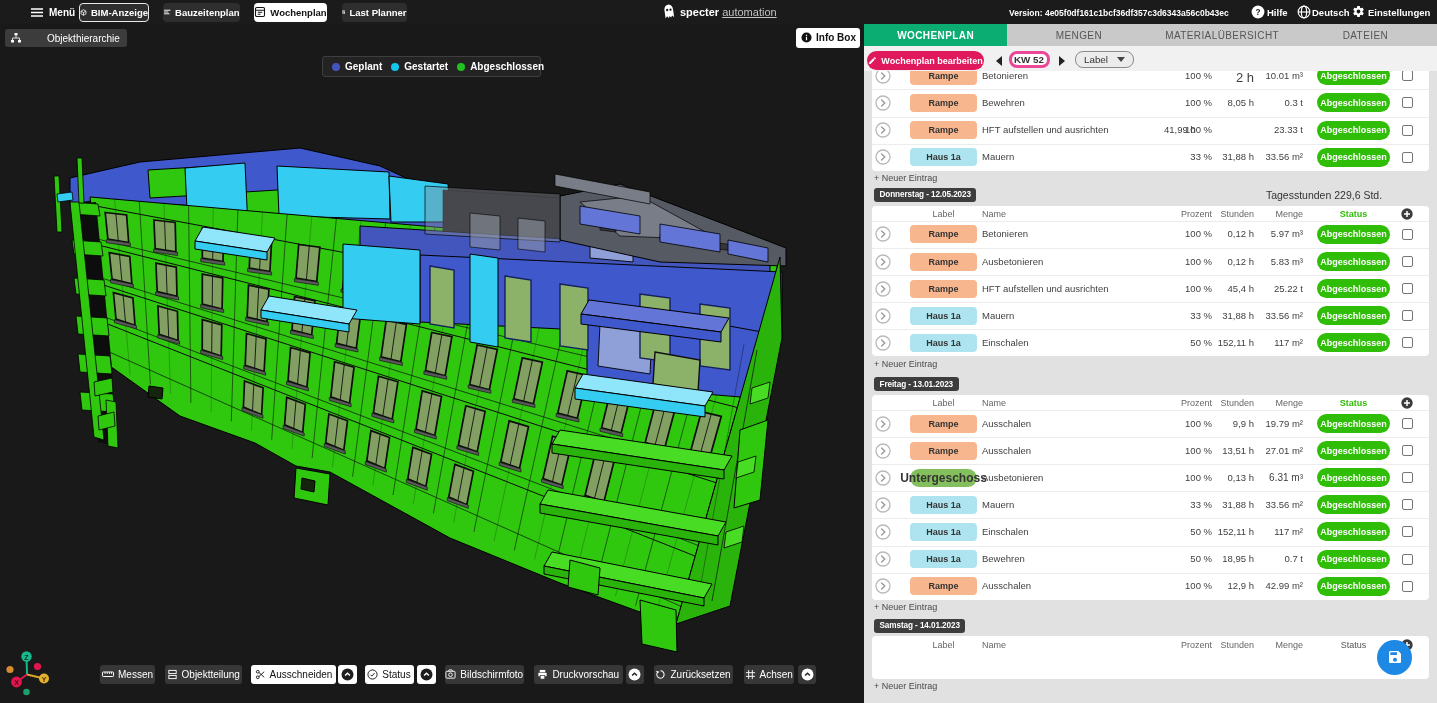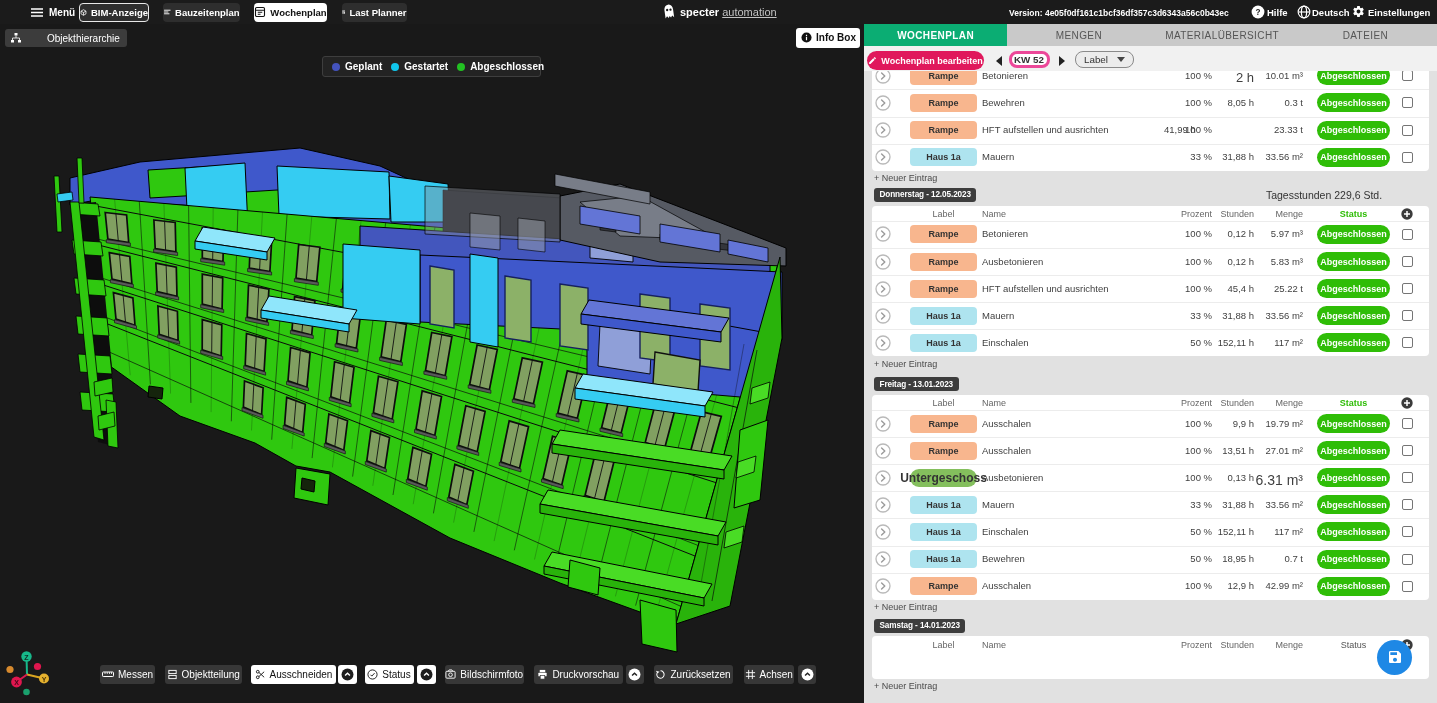--- a/index.html
+++ b/index.html
@@ -589,21 +589,21 @@
         <div style="position:absolute;left:1402px;top:445.15000000000003px;width:11px;height:11px;background:#fff;border:1.4px solid #757575;border-radius:2px;box-sizing:border-box;"></div>
 <div style="position:absolute;left:872px;top:464.20000000000005px;width:557px;height:1px;background:#ececec;"></div>
 <svg style="position:absolute;left:875px;top:469.75000000000006px" width="16" height="16" viewBox="0 0 16 16">
           <circle cx="8" cy="8" r="7" fill="none" stroke="#b9b9b9" stroke-width="1.3"></circle>
           <path d="M6.6 4.9 L9.8 8 L6.6 11.1" fill="none" stroke="#9b9b9b" stroke-width="1.4" stroke-linecap="round" stroke-linejoin="round"></path>
         </svg>
         <div style="position:absolute;left:910px;top:468.75000000000006px;width:67px;height:18px;background:#84bf5d;border-radius:9px;display:flex;align-items:center;justify-content:center;font-size:12px;font-weight:bold;color:#333;">Untergeschoss</div>
         <div style="position:absolute;left:982px;top:471.75000000000006px;font-size:9.5px;color:#3f3f3f;">Ausbetonieren</div>
         <div style="position:absolute;left:1122px;top:471.75000000000006px;width:90px;text-align:right;font-size:9.5px;color:#3f3f3f;">100 %</div>
         <div style="position:absolute;left:1164px;top:471.75000000000006px;width:90px;text-align:right;font-size:9.5px;color:#3f3f3f;">0,13 h</div>
-        <div style="position:absolute;left:1213px;top:471.75000000000006px;width:90px;text-align:right;font-size:14px;color:#3f3f3f;">6.31 m³</div>
+        <div style="position:absolute;left:1213px;top:471.75000000000006px;width:90px;text-align:right;font-size:10px;color:#3f3f3f;">6.31 m³</div>
         <div style="position:absolute;left:1317px;top:468.25000000000006px;width:73px;height:19px;background:#2fbd07;border-radius:10px;display:flex;align-items:center;justify-content:center;font-size:9px;font-weight:bold;color:#fff;">Abgeschlossen</div>
         <div style="position:absolute;left:1402px;top:472.25000000000006px;width:11px;height:11px;background:#fff;border:1.4px solid #757575;border-radius:2px;box-sizing:border-box;"></div>
 <div style="position:absolute;left:872px;top:491.30000000000007px;width:557px;height:1px;background:#ececec;"></div>
 <svg style="position:absolute;left:875px;top:496.8500000000001px" width="16" height="16" viewBox="0 0 16 16">
           <circle cx="8" cy="8" r="7" fill="none" stroke="#b9b9b9" stroke-width="1.3"></circle>
           <path d="M6.6 4.9 L9.8 8 L6.6 11.1" fill="none" stroke="#9b9b9b" stroke-width="1.4" stroke-linecap="round" stroke-linejoin="round"></path>
         </svg>
         <div style="position:absolute;left:910px;top:495.8500000000001px;width:67px;height:18px;background:#aee4ef;border-radius:4px;display:flex;align-items:center;justify-content:center;font-size:9px;font-weight:bold;color:#333;">Haus 1a</div>
         <div style="position:absolute;left:982px;top:498.8500000000001px;font-size:9.5px;color:#3f3f3f;">Mauern</div>
         <div style="position:absolute;left:1122px;top:498.8500000000001px;width:90px;text-align:right;font-size:9.5px;color:#3f3f3f;">33 %</div>

